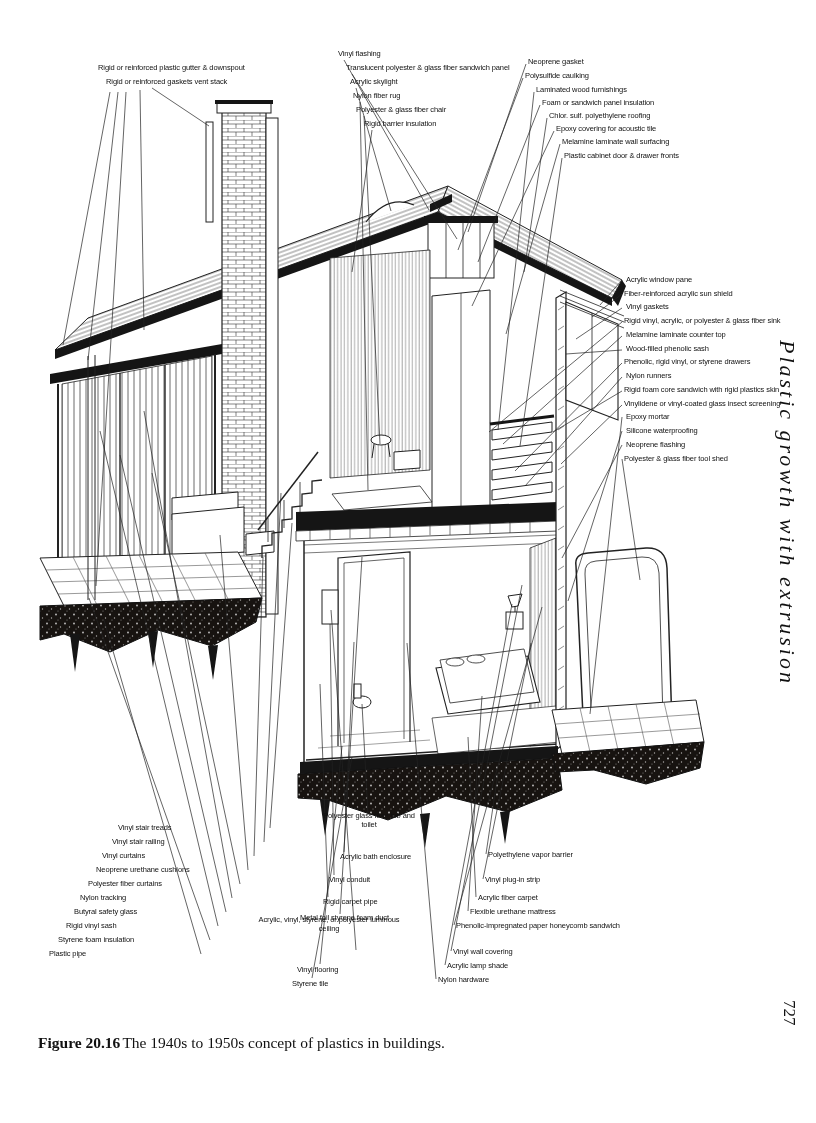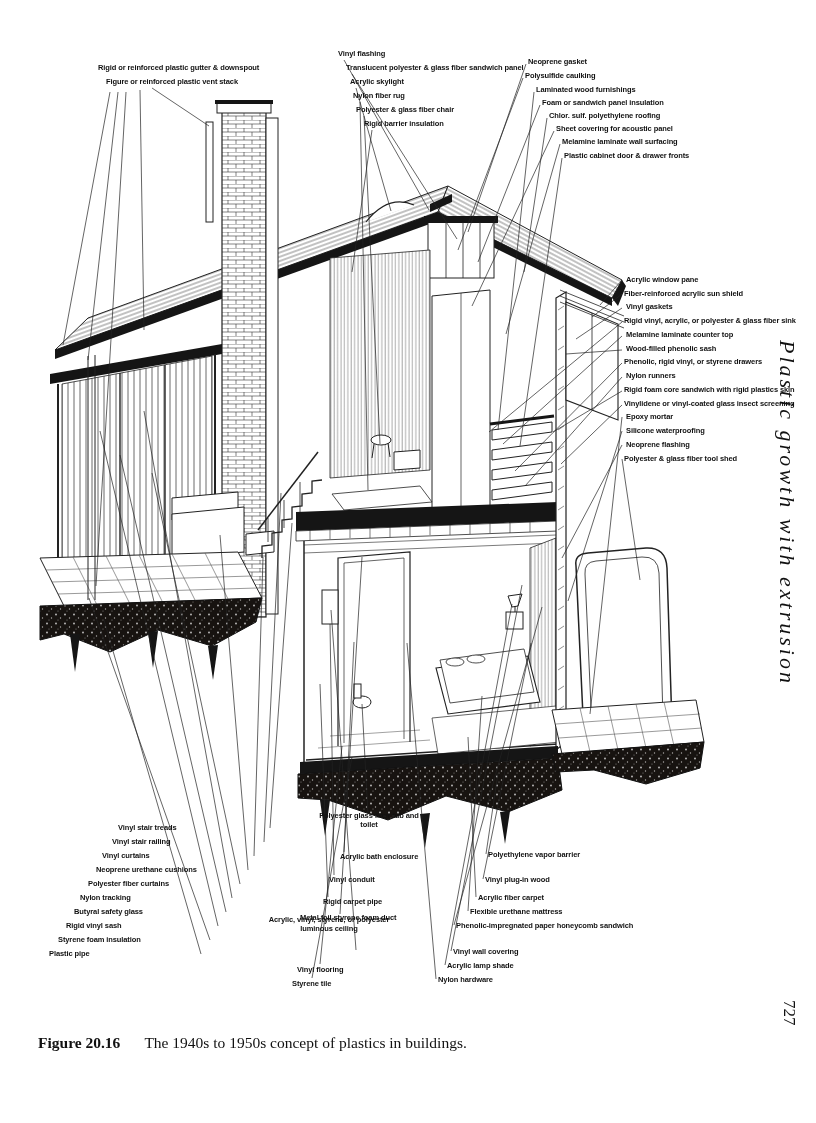--- a/index.html
+++ b/index.html
@@ -3,30 +3,30 @@
 <meta charset="utf-8">
 <style>
   html,body { margin:0; padding:0; background:#e8e8e8; }
   .page {
     position:relative; width:816px; height:1123px; margin:0 auto;
     background:#ffffff; overflow:hidden;
     font-family:"Liberation Sans", sans-serif; color:#141414;
   }
   svg.art { position:absolute; left:0; top:0; }
   .lbl {
-    position:absolute; font-size:7.5px; font-weight:700; line-height:8.5px;
+    position:absolute; font-size:7.5px; font-weight:400; line-height:8.5px;
     letter-spacing:-0.1px; white-space:nowrap; color:#111;
   }
   .lbl.r { width:150px; }
   .lbl.wrap { white-space:normal; text-align:center; }
   .caption {
     position:absolute; left:38px; top:1034px;
     font-family:"Liberation Serif", serif; font-size:15.5px; color:#111;
   }
-  .caption b { font-weight:bold; margin-right:24px;text-align:center; }
+  .caption b { font-weight:bold; margin-right:2px;text-align:center; }
   .side-title {
     position:absolute; left:774px; top:340px;
     writing-mode:vertical-rl;
     font-family:"Liberation Serif", serif; font-style:italic;
     font-size:22px; letter-spacing:3px; color:#111;
   }
   .page-num {
     position:absolute; left:779px; top:1000px;
     writing-mode:vertical-rl;
     font-family:"Liberation Serif", serif; font-size:17px; color:#111;
@@ -213,35 +213,35 @@
       <path d="M344,60 L429,210 M352,74 L457,239 M356,88 L391,211 M360,102 L368,490 M364,116 L380,444 M372,130 L352,272"></path>
       <path d="M526,64 L468,232 M523,78 L458,250 M534,92 L498,430 M540,105 L478,262 M547,118 L524,272 M554,131 L472,306 M560,144 L506,334 M562,158 L520,446"></path>
       <path d="M622,280 L600,305 M622,294 L592,317 M622,308 L576,339 M622,322 L489,432 M622,336 L503,444 M622,350 L566,354 M622,363 L515,471 M622,377 L525,486 M622,391 L553,432 M622,405 L561,464 M622,417 L590,714 M622,431 L568,601 M622,445 L562,558 M622,459 L640,580"></path>
       <path d="M270,828 L292,523 M264,842 L281,493 M254,856 L263,557 M248,870 L220,535 M240,884 L152,473 M232,898 L144,411 M226,912 L120,455 M218,926 L100,431 M210,940 L89,598 M201,954 L104,620"></path>
       <path d="M368,814 L362,704 M344,852 L354,642 M334,875 L330,624 M328,897 L320,684 M340,914 L362,557 M356,950 L331,610 M320,964 L342,746 M312,978 L352,757"></path>
       <path d="M486,854 L498,773 M483,879 L531,643 M476,897 L468,737 M468,911 L482,696 M454,925 L542,607 M451,951 L522,585 M445,965 L512,604 M436,979 L407,643"></path>
     </g>
   </svg>
 
   <div class="lbl" style="left:98px;top:64px">Rigid or reinforced plastic gutter &amp; downspout</div>
-  <div class="lbl" style="left:106px;top:78px">Figure or reinforced plastic vent stack</div>
+  <div class="lbl" style="left:106px;top:78px">Rigid or reinforced gaskets vent stack</div>
 
   <div class="lbl" style="left:338px;top:50px">Vinyl flashing</div>
   <div class="lbl" style="left:346px;top:64px">Translucent polyester &amp; glass fiber sandwich panel</div>
   <div class="lbl" style="left:350px;top:78px">Acrylic skylight</div>
   <div class="lbl" style="left:353px;top:92px">Nylon fiber rug</div>
   <div class="lbl" style="left:356px;top:106px">Polyester &amp; glass fiber chair</div>
   <div class="lbl" style="left:364px;top:120px">Rigid barrier insulation</div>
 
   <div class="lbl" style="left:528px;top:58px">Neoprene gasket</div>
   <div class="lbl" style="left:525px;top:72px">Polysulfide caulking</div>
   <div class="lbl" style="left:536px;top:86px">Laminated wood furnishings</div>
   <div class="lbl" style="left:542px;top:99px">Foam or sandwich panel insulation</div>
   <div class="lbl" style="left:549px;top:112px">Chlor. sulf. polyethylene roofing</div>
-  <div class="lbl" style="left:556px;top:125px">Sheet covering for acoustic panel</div>
+  <div class="lbl" style="left:556px;top:125px">Epoxy covering for acoustic tile</div>
   <div class="lbl" style="left:562px;top:138px">Melamine laminate wall surfacing</div>
   <div class="lbl" style="left:564px;top:152px">Plastic cabinet door &amp; drawer fronts</div>
 
   <div class="lbl" style="left:626px;top:276px">Acrylic window pane</div>
   <div class="lbl" style="left:624px;top:290px">Fiber-reinforced acrylic sun shield</div>
   <div class="lbl" style="left:626px;top:303px">Vinyl gaskets</div>
   <div class="lbl" style="left:624px;top:317px">Rigid vinyl, acrylic, or polyester &amp; glass fiber sink</div>
   <div class="lbl" style="left:626px;top:331px">Melamine laminate counter top</div>
   <div class="lbl" style="left:626px;top:345px">Wood-filled phenolic sash</div>
   <div class="lbl" style="left:624px;top:358px">Phenolic, rigid vinyl, or styrene drawers</div>
@@ -267,21 +267,21 @@
   <div class="lbl wrap" style="left:316px;top:812px;width:106px">Polyester glass fiber tub and toilet</div>
   <div class="lbl" style="left:340px;top:853px">Acrylic bath enclosure</div>
   <div class="lbl" style="left:329px;top:876px">Vinyl conduit</div>
   <div class="lbl" style="left:323px;top:898px">Rigid carpet pipe</div>
   <div class="lbl wrap" style="left:253px;top:916px;width:152px">Acrylic, vinyl, styrene, or polyester luminous ceiling</div>
   <div class="lbl" style="left:300px;top:914px">Metal foil styrene foam duct</div>
   <div class="lbl" style="left:297px;top:966px">Vinyl flooring</div>
   <div class="lbl" style="left:292px;top:980px">Styrene tile</div>
 
   <div class="lbl" style="left:488px;top:851px">Polyethylene vapor barrier</div>
-  <div class="lbl" style="left:485px;top:876px">Vinyl plug-in wood</div>
+  <div class="lbl" style="left:485px;top:876px">Vinyl plug-in strip</div>
   <div class="lbl" style="left:478px;top:894px">Acrylic fiber carpet</div>
   <div class="lbl" style="left:470px;top:908px">Flexible urethane mattress</div>
   <div class="lbl" style="left:456px;top:922px">Phenolic-impregnated paper honeycomb sandwich</div>
   <div class="lbl" style="left:453px;top:948px">Vinyl wall covering</div>
   <div class="lbl" style="left:447px;top:962px">Acrylic lamp shade</div>
   <div class="lbl" style="left:438px;top:976px">Nylon hardware</div>
 
   <div class="caption">
     <b>Figure 20.16</b><span>The 1940s to 1950s concept of plastics in buildings.</span>
   </div>

